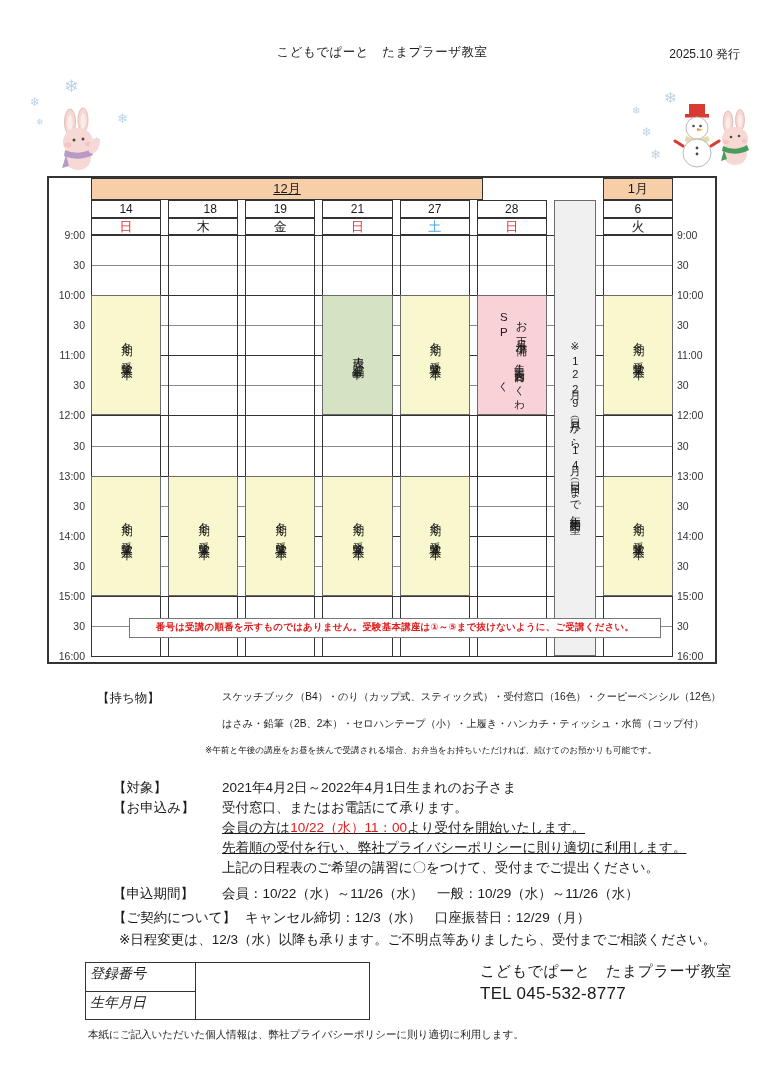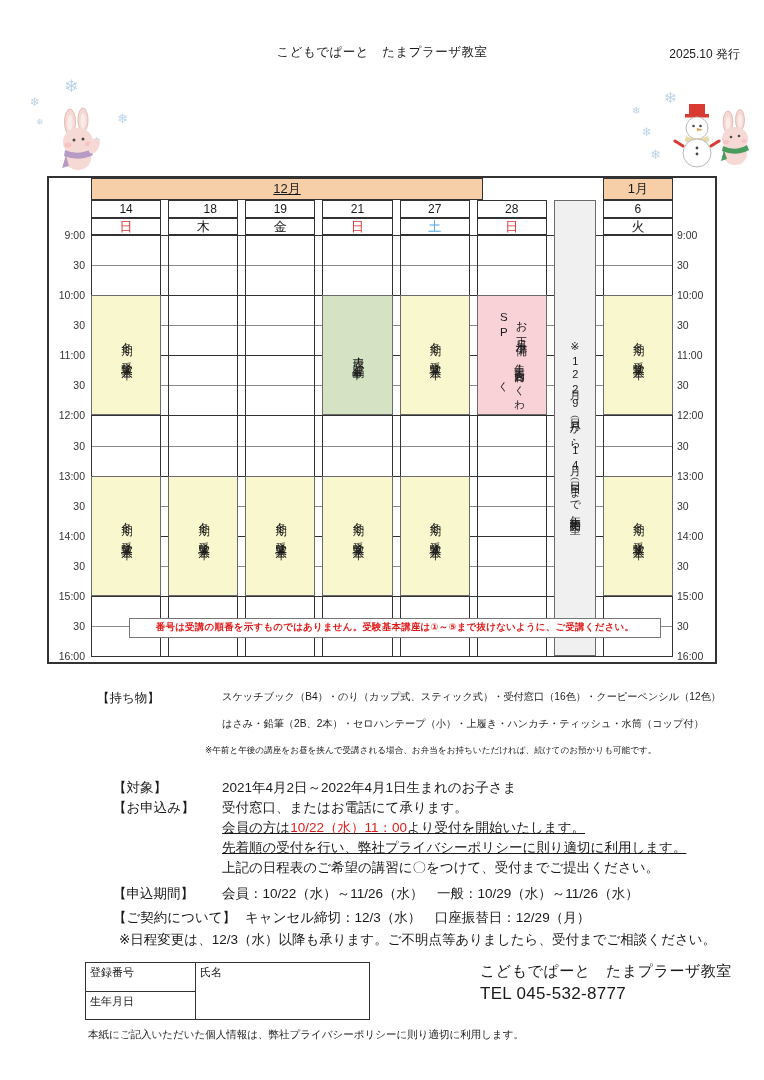--- a/index.html
+++ b/index.html
@@ -76,21 +76,21 @@
   .items .r4{position:absolute;left:205px;top:55px;font-size:8.6px;white-space:nowrap;}
 
   .sec2{position:absolute;left:0;top:778px;width:764px;font-size:13.5px;line-height:20px;}
   .sec2 .lab{position:absolute;left:97px;white-space:nowrap;margin-left:16px;}
   .sec2 .val{position:absolute;left:222px;white-space:nowrap;}
 
   
   .form{position:absolute;left:85px;top:962px;width:285px;height:58px;
         border:1px solid #333;box-sizing:border-box;display:flex;}
   .form .lcol{width:110px;border-right:1px solid #333;box-sizing:border-box;display:flex;flex-direction:column;}
-  .form .lcol div{flex:1;display:flex;align-items:flex-start;padding:2px 4px;font-size:11px;}
+  .form .lcol div{flex:1;display:flex;align-items:flex-start;padding:2px 4px;font-size:14px;font-style:italic;}
   .form .lcol div:first-child{border-bottom:1px solid #333;}
   .form .rcol{flex:1;padding:2px 4px;font-size:11px;}
 
   .contact{position:absolute;left:480px;top:962px;width:280px;}
   .contact .c1{font-size:15px;letter-spacing:.5px;}
   .contact .c2{font-size:17px;margin-top:3px;letter-spacing:.3px;}
   .contact .c3{font-size:9px;margin-top:2px;color:#333;}
 
   .privacy{position:absolute;left:88px;top:1028px;font-size:10.5px;}
 </style>
@@ -298,21 +298,20 @@
     <div class="val" style="top:130px;left:245px;">キャンセル締切：12/3（水）　口座振替日：12/29（月）</div>
 
     <div class="lab" style="top:152px;left:103px;">※日程変更は、12/3（水）以降も承ります。ご不明点等ありましたら、受付までご相談ください。</div>
   </div>
 
   <div class="form">
     <div class="lcol">
       <div>登録番号</div>
       <div>生年月日</div>
     </div>
-    <div class="rcol">氏名</div>
   </div>
 
   <div class="contact">
     <div class="c1">こどもでぱーと　たまプラーザ教室</div>
     <div class="c2">TEL 045-532-8777</div>
   </div>
 
   <div class="privacy">本紙にご記入いただいた個人情報は、弊社プライバシーポリシーに則り適切に利用します。</div>
 </div>
 

